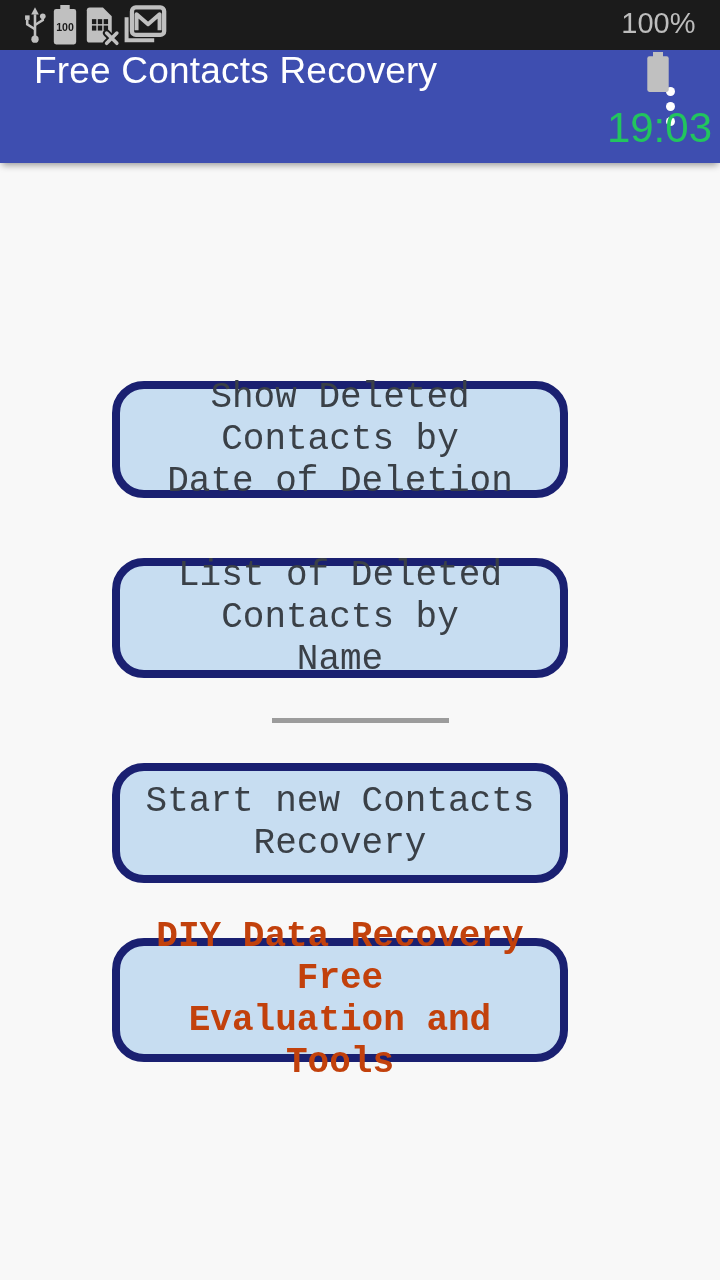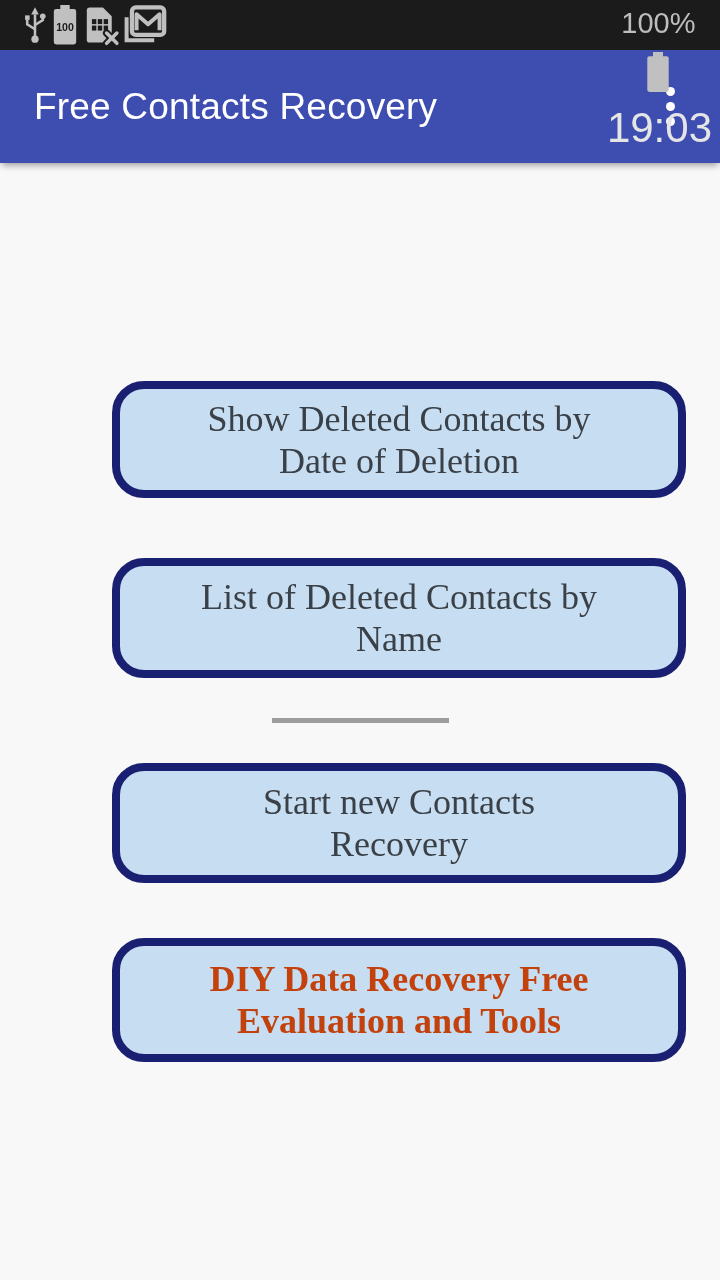--- a/index.html
+++ b/index.html
@@ -38,34 +38,33 @@
   }
   .sb-left { }
   .sb-right { gap: 12px; flex-direction: column; }
   .sb-icon { display: block; }
   .sb-percent {
     color: #bdbdbd;
     font-size: 29px;
     letter-spacing: 0;
   }
   .sb-time {
-    color: #e5e5e5;
+    color: #22c55e;
     font-size: 42px;
     margin-left: 2px;
   }
 
   
   .app-bar {
     position: absolute;
     top: 50px; left: 0;
     width: 720px;
     height: 113px;
     background: #3e4eb0;
     display: flex;
-    align-items: center;
     box-sizing: border-box;
     padding-left: 34px;
     box-shadow: 0 4px 7px -2px rgba(0,0,0,0.4);
     z-index: 20;
   }
   .app-title {
     margin: 0;
     color: #ffffff;
     font-size: 37px;
     font-weight: 400;
@@ -97,30 +96,30 @@
   .content {
     position: absolute;
     top: 163px; left: 0;
     width: 720px;
     height: 1117px;
     background: #f8f8f8;
   }
   .action-btn {
     position: absolute;
     left: 112px;
-    width: 574px;
+    width: 456px;
     box-sizing: border-box;
     background: #c7ddf1;
     border: 8px solid #1a2071;
     border-radius: 32px;
     display: flex;
     align-items: center;
     justify-content: center;
     text-align: center;
-    font-family: Liberation Serif, serif;
+    font-family: Liberation Mono, monospace;
     font-size: 36px;
     line-height: 42px;
     color: #3a4047;
     cursor: pointer;
     padding: 0 10px;
   }
   .btn-label { white-space: pre-line; }
   .btn-1 { top: 218px; height: 117px; }  
   .btn-2 { top: 395px; height: 120px; }
   .btn-3 { top: 600px; height: 120px; }

